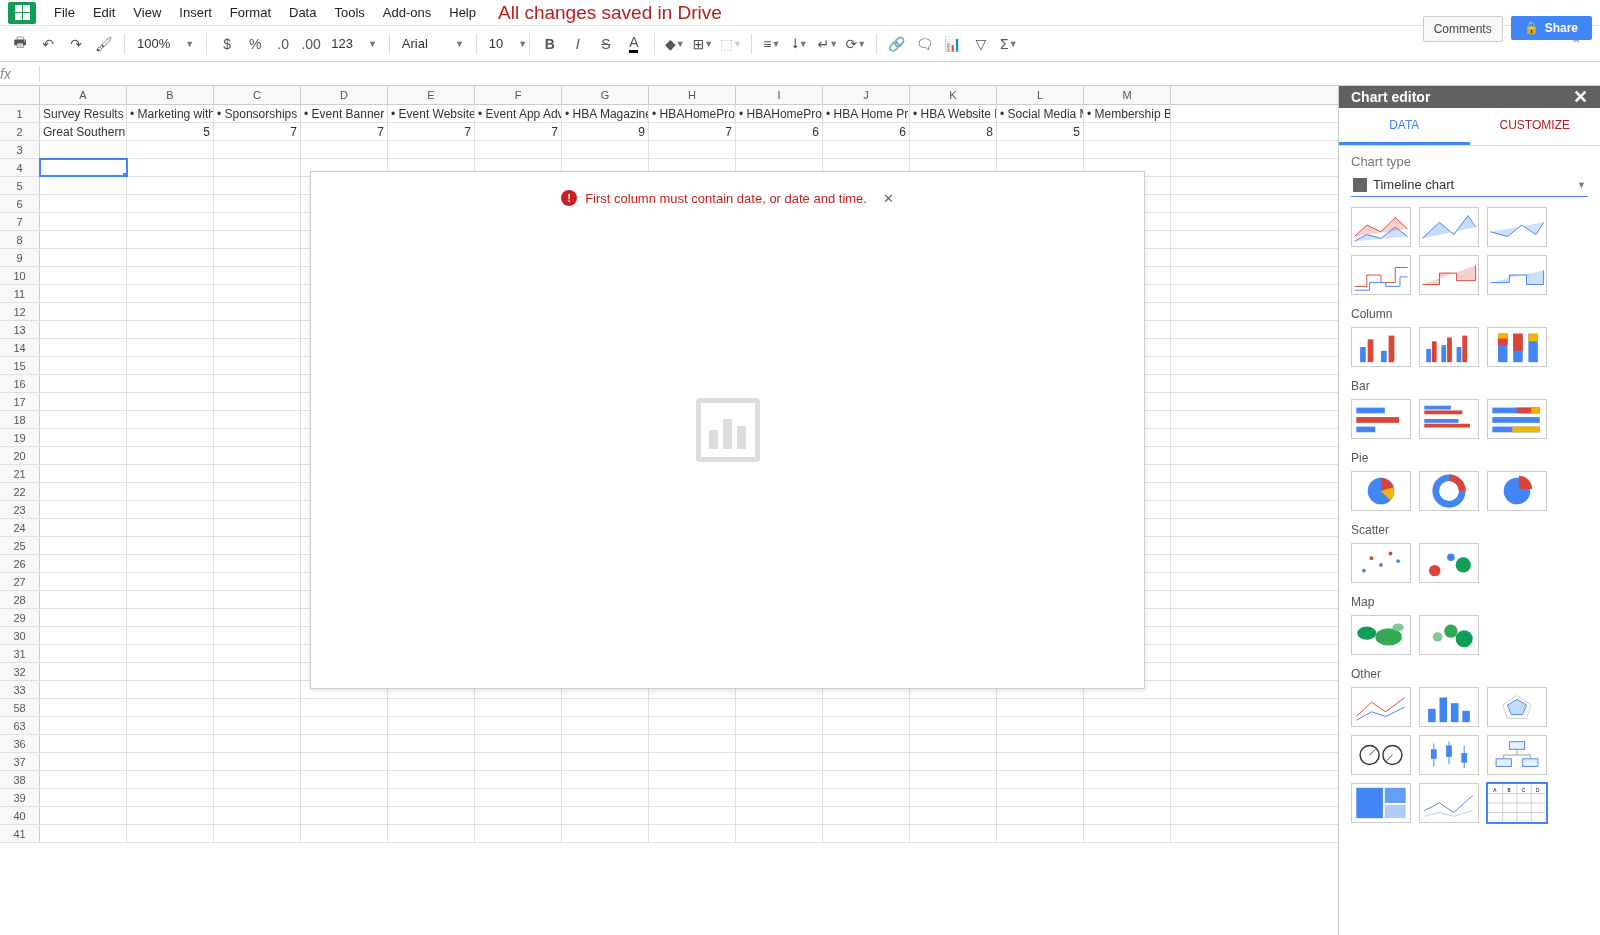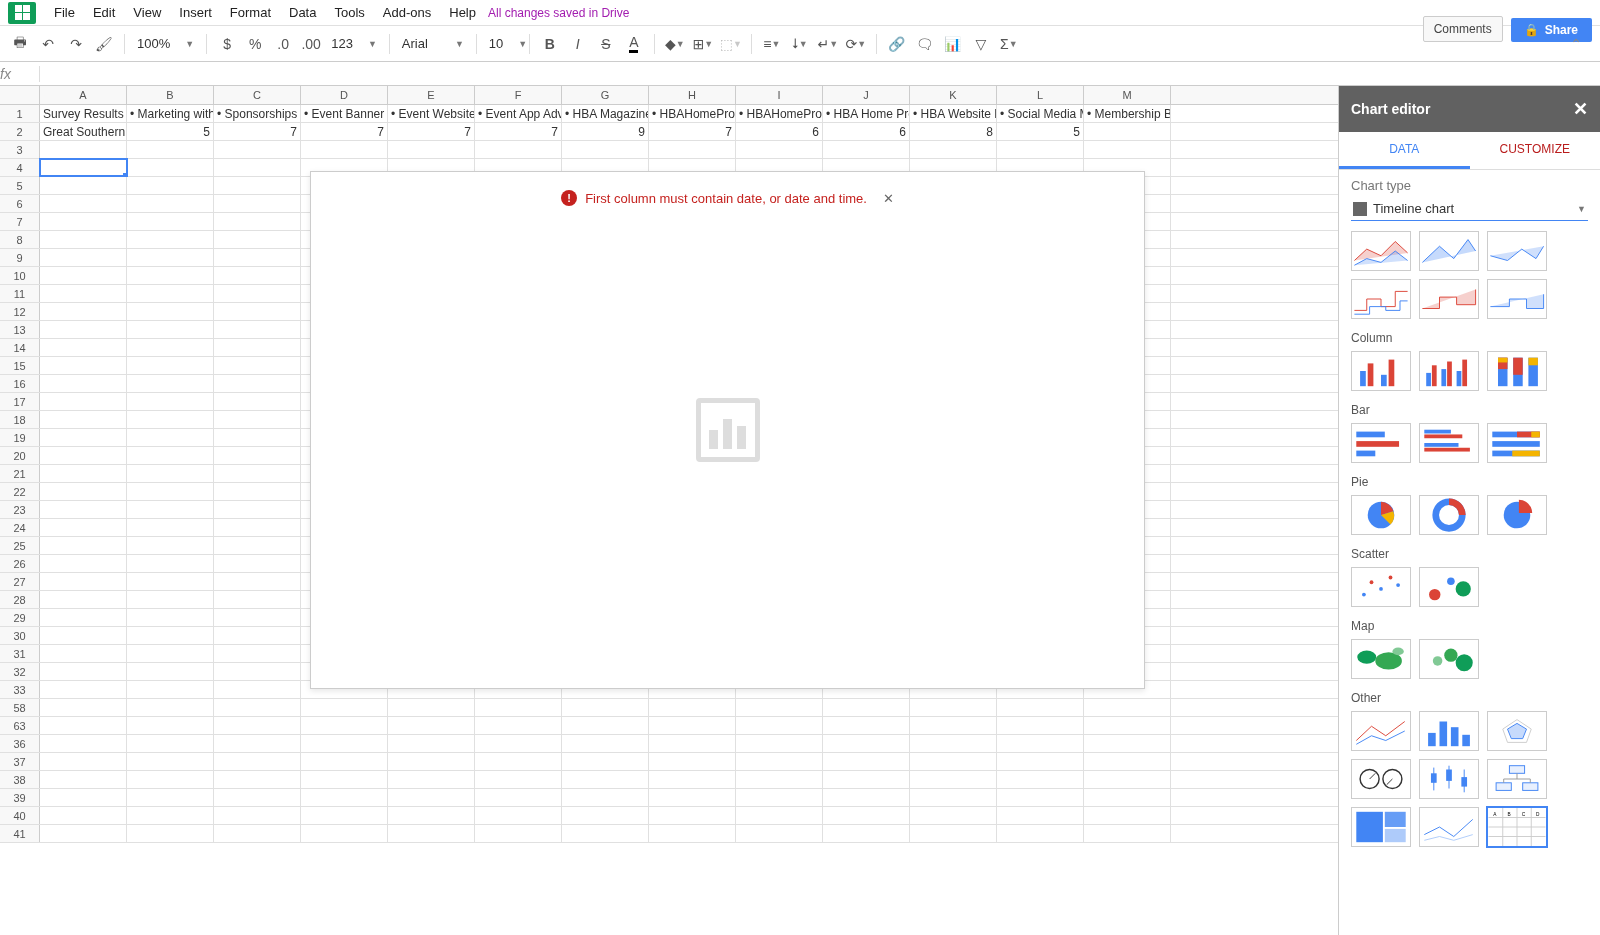--- a/index.html
+++ b/index.html
@@ -3,22 +3,22 @@
 <meta charset="utf-8">
 <style>
 * { box-sizing: border-box; margin: 0; padding: 0; }
 body { font-family: Arial, sans-serif; font-size: 13px; color: #333; overflow: hidden; width: 1600px; height: 935px; background: #fff; }
 .topbar { display: flex; align-items: center; height: 26px; padding: 0 8px; border-bottom: 1px solid #e0e0e0; }
 .logo { width: 28px; height: 22px; background: #0f9d58; border-radius: 2px; margin-right: 10px; display: flex; align-items: center; justify-content: center; }
 .logo-grid { display: grid; grid-template-columns: repeat(2, 7px); grid-template-rows: repeat(2, 7px); gap: 1px; }
 .logo-grid span { background: #fff; }
 .menus { display: flex; gap: 2px; }
 .menu-item { padding: 4px 8px; font-size: 13px; color: #222; cursor: pointer; }
-.save-status { margin-left: 4px; color: #a21caf; font-size: 12px; }
-.top-right { margin-left: auto; display: flex; gap: 8px; align-items: flex-end; margin-top: 32px; }
+.save-status { margin-left: 14px; color: #b91c1c; font-size: 19px; }
+.top-right { margin-left: auto; display: flex; gap: 8px; align-items: flex-start; margin-top: 32px; }
 .comments-btn { padding: 5px 10px; border: 1px solid #ccc; background: #f8f8f8; font-size: 12px; color: #444; border-radius: 2px; cursor: pointer; }
 .share-btn { padding: 5px 14px; background: #4285f4; color: #fff; border: none; font-size: 12px; font-weight: bold; border-radius: 2px; cursor: pointer; display: flex; align-items: center; gap: 5px; }
 .toolbar { display: flex; align-items: center; height: 36px; padding: 0 8px; border-bottom: 1px solid #ccc; gap: 4px; }
 .tb-btn { width: 24px; height: 24px; display: flex; align-items: center; justify-content: center; cursor: pointer; color: #555; font-size: 14px; border-radius: 2px; }
 .tb-sep { width: 1px; height: 20px; background: #ddd; margin: 0 4px; }
 .tb-select { border: none; background: transparent; font-size: 13px; color: #333; padding: 2px 4px; cursor: pointer; display: flex; align-items: center; gap: 15px; }
 .caret { font-size: 9px; color: #777; }
 .chevron-up { margin-left: auto; font-size: 14px; color: #888; cursor: pointer; padding: 4px 10px; }
 .fx-bar { display: flex; align-items: center; height: 24px; border-bottom: 1px solid #ccc; }
 .fx-label { width: 40px; text-align: left; font-style: italic; color: #888; font-size: 14px; border-right: 1px solid #ddd; }
@@ -34,21 +34,21 @@
 .cell.num { text-align: right; }
 .cell.selected { outline: 2px solid #4285f4; outline-offset: -1px; background: #fff; position: relative; }
 .cell.selected::after { content: ''; position: absolute; right: -3px; bottom: -3px; width: 6px; height: 6px; background: #4285f4; }
 .chart-overlay { position: absolute; left: 310px; top: 85px; width: 835px; height: 518px; background: #fff; border: 1px solid #ccc; box-shadow: 0 2px 6px rgba(0,0,0,.1); display: flex; align-items: center; justify-content: center; flex-direction: column; }
 .chart-error { position: absolute; top: 18px; display: flex; align-items: center; gap: 8px; color: #c5221f; font-size: 13px; }
 .err-icon { width: 16px; height: 16px; background: #c5221f; border-radius: 50%; color: #fff; display: flex; align-items: center; justify-content: center; font-size: 11px; font-weight: bold; }
 .err-close { margin-left: 8px; cursor: pointer; color: #666; font-size: 13px; }
 .chart-placeholder { width: 64px; height: 64px; border: 5px solid #ddd; border-radius: 4px; display: flex; align-items: flex-end; justify-content: center; gap: 5px; padding: 8px; }
 .chart-placeholder span { width: 10px; background: #ddd; }
 .panel { width: 262px; background: #fff; border-left: 1px solid #ccc; display: flex; flex-direction: column; }
-.panel-head { background: #616161; color: #fff; padding: 12px 12px; font-size: 14px; font-weight: bold; display: flex; justify-content: space-between; align-items: center; }
+.panel-head { background: #616161; color: #fff; padding: 0 12px; font-size: 14px; font-weight: bold; display: flex; justify-content: space-between; align-items: center; }
 .panel-close { font-size: 18px; cursor: pointer; }
 .panel-tabs { display: flex; border-bottom: 1px solid #ddd; }
 .ptab { flex: 1; text-align: center; padding: 10px 0; font-size: 12px; color: #b91c1c; cursor: pointer; }
 .ptab.active { color: #4285f4; border-bottom: 3px solid #4285f4; font-weight: 500; }
 .panel-body { flex: 1; overflow-y: auto; padding: 8px 12px; }
 .plabel { font-size: 13px; color: #777; margin-bottom: 4px; }
 .ct-select { width: 100%; border: none; border-bottom: 1px solid #4285f4; padding: 4px 2px; font-size: 13px; display: flex; align-items: center; gap: 6px; cursor: pointer; margin-bottom: 10px; }
 .ct-select .caret { margin-left: auto; }
 .ct-icon { width: 14px; height: 14px; background: #666; display: inline-block; }
 .thumb-row { display: flex; gap: 8px; margin-bottom: 8px; }

